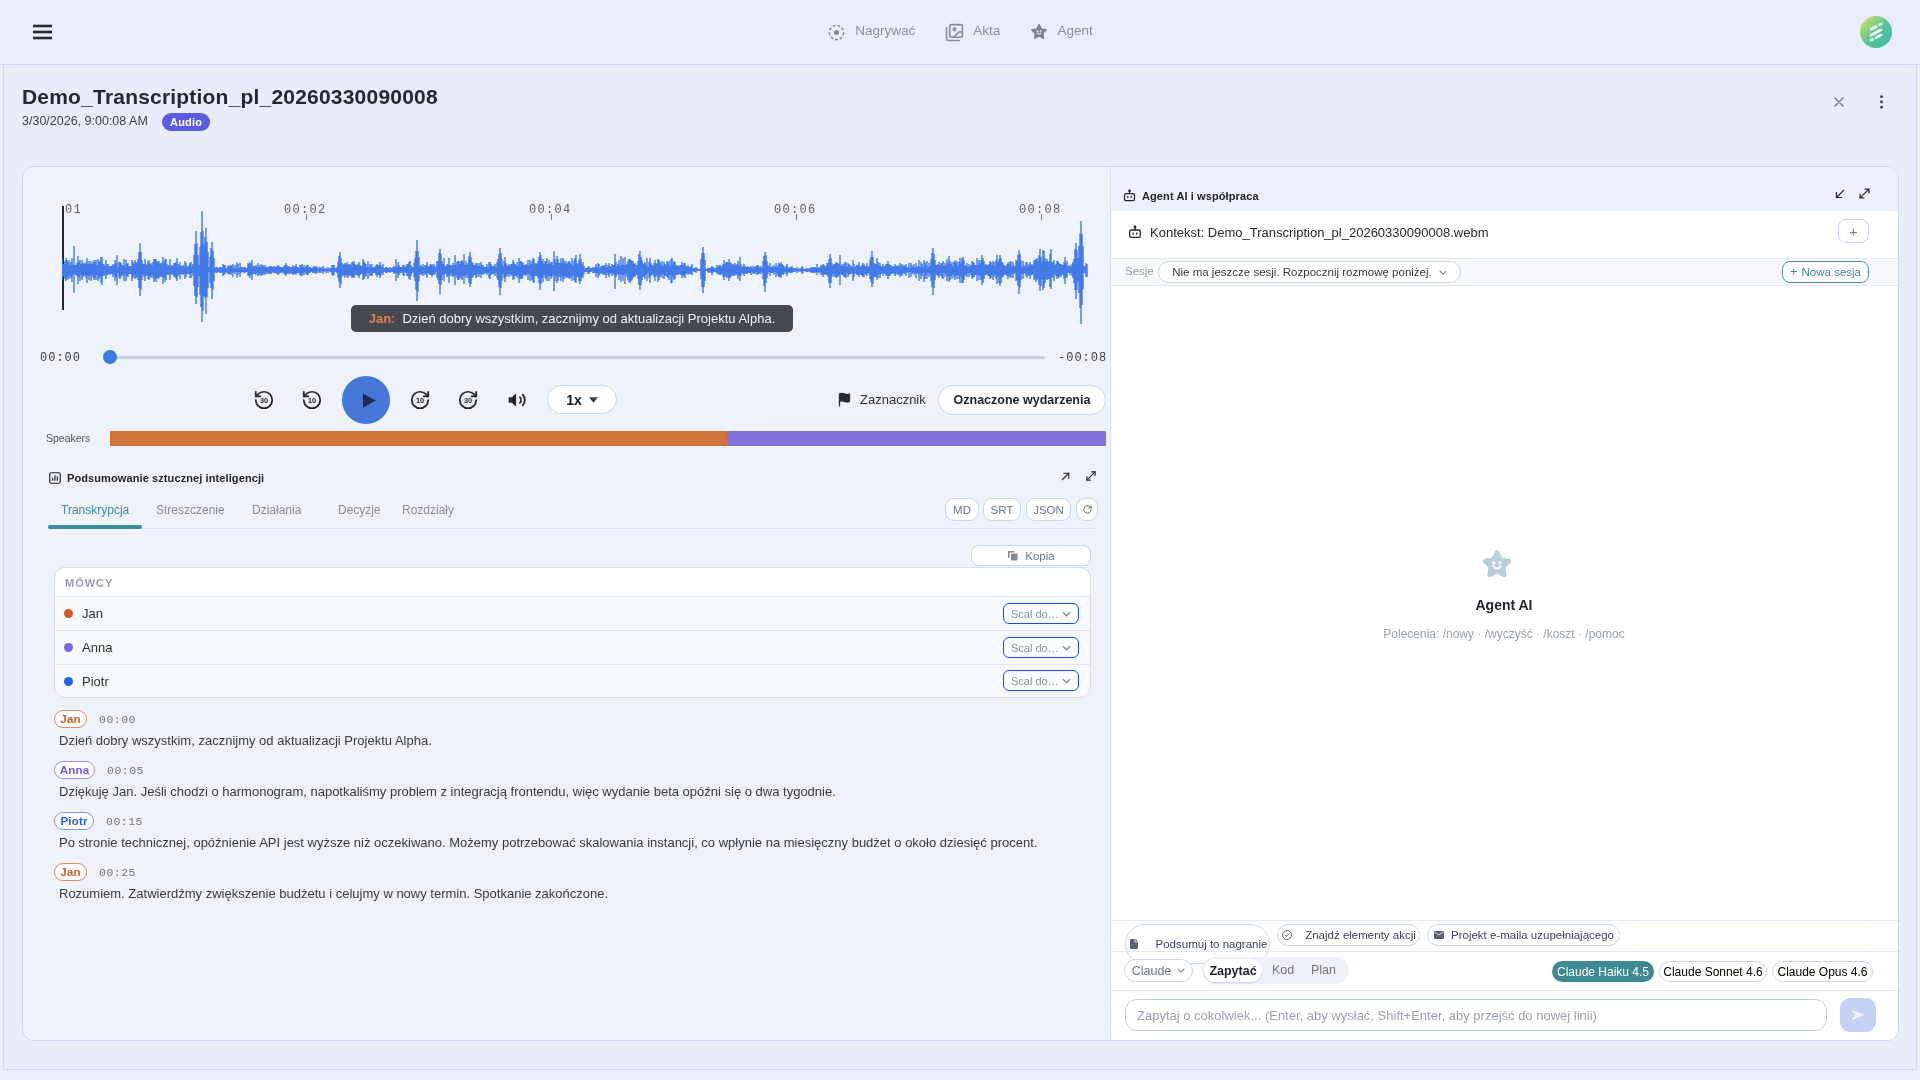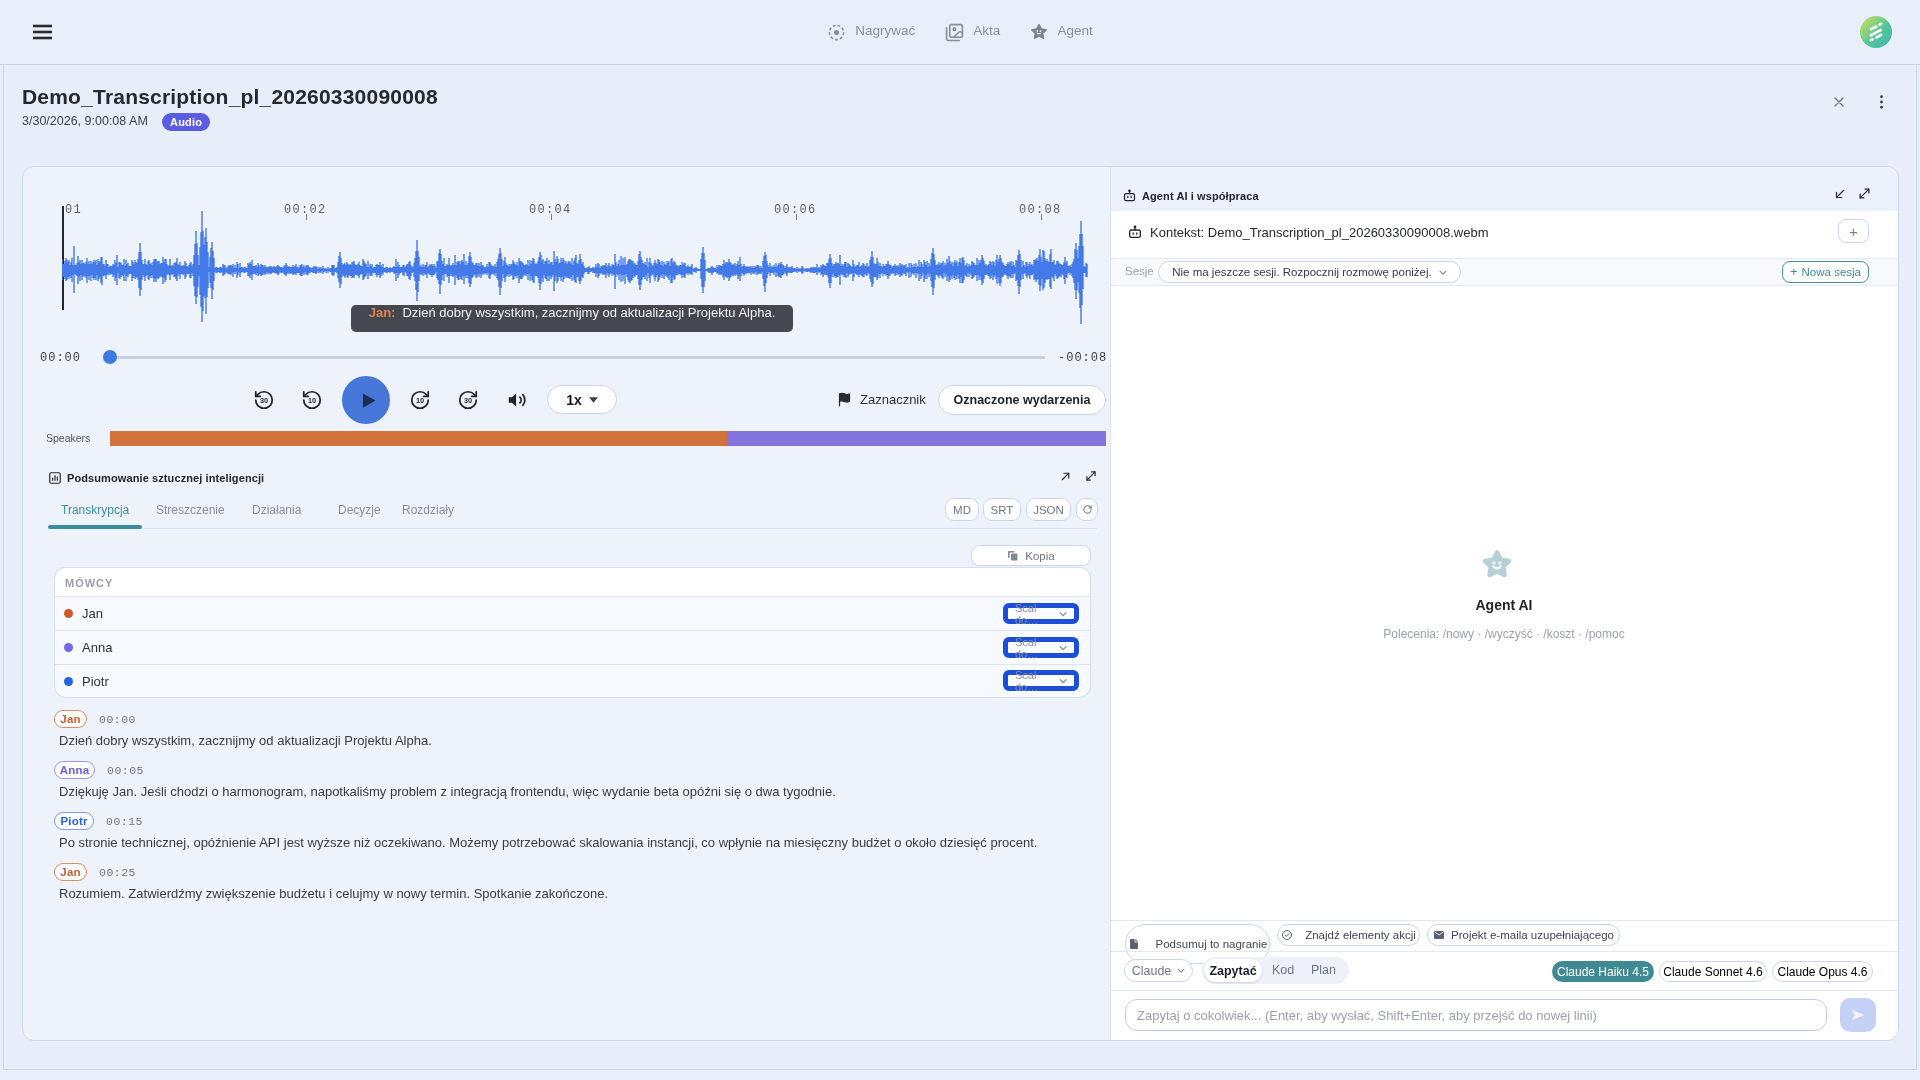--- a/index.html
+++ b/index.html
@@ -17,34 +17,34 @@
 #title{left:22px;top:85px;font-size:21px;font-weight:bold;color:#24292f;letter-spacing:.2px}
 #meta{left:22px;top:114px;font-size:12.5px;color:#3d434e;display:flex;align-items:center}
 .badge{position:absolute;left:140px;top:-1px;background:#5b5ce2;color:#fff;font-size:11px;font-weight:bold;padding:3px 8px;border-radius:9px;letter-spacing:.2px}
 #card{left:22px;top:166px;width:1877px;height:875px;background:#eef2fb;border:1px solid #ccd8f0;border-radius:12px}
 #rightbg{left:1110px;top:211px;width:788px;height:829px;background:#fff;border-bottom-right-radius:11px}
 #vdivider{left:1110px;top:167px;width:1px;height:873px;background:#d8e0f2}
 .pillbtn{background:#fff;border:1px solid #c9d5ef;border-radius:9px;color:#6f7683;display:flex;align-items:center;justify-content:center;white-space:nowrap}
 .roundbtn{background:#fff;border:1px solid #c9d5ef;border-radius:999px;display:flex;align-items:center;justify-content:center;white-space:nowrap}
 .rlabel{font-family:"Liberation Mono",monospace;font-size:12px;color:#5b6069;letter-spacing:1.3px}
 .tick{width:1px;height:6px;background:#7a7f88}
-#wtooltip{left:351px;top:305px;width:442px;height:27px;background:#45484f;border-radius:5px;color:#f2f3f5;font-size:13px;display:flex;align-items:flex-start;justify-content:center;white-space:nowrap}
+#wtooltip{left:351px;top:305px;width:442px;height:27px;background:#45484f;border-radius:5px;color:#f2f3f5;font-size:13px;display:flex;align-items:center;justify-content:center;white-space:nowrap}
 #wtooltip b{color:#e0814b;margin-right:7px;font-weight:bold}
 #seektrack{left:105px;top:356px;width:940px;height:3px;background:#c9cedb;border-radius:2px}
 #seekknob{left:103px;top:350px;width:14px;height:14px;border-radius:50%;background:#3a7be0}
 #spk-orange{left:110px;top:431px;width:617px;height:15px;background:#d3733c}
 #spk-purple{left:727px;top:431px;width:379px;height:15px;background:#8273dd}
 .tab{font-size:12px;color:#878e9a;white-space:nowrap}
 .tab.active{color:#3a8f9b}
 #tabline{left:48px;top:528px;width:1049px;height:1px;background:#d9e2f3}
 #tabunder{left:48px;top:525px;width:94px;height:3.5px;background:#3a8f9b;border-radius:2px}
 #mowcy{left:54px;top:567px;width:1037px;height:131px;background:#f6f9fd;border:1px solid #d7dfef;border-radius:12px}
 .dot{width:9px;height:9px;border-radius:50%;margin-left:10px}
 .mname{font-size:13px;color:#2c3138;margin-left:9px}
-.scal{position:absolute;background:#fbfcff;border:5px solid #1d4ed8;border-radius:6px;width:76px;height:21px;display:flex;align-items:center;justify-content:space-between;padding:2px 7px;font-size:11px;color:#8a919d}
+.scal{position:absolute;background:#fbfcff;border:1px solid #1d4ed8;border-radius:6px;width:76px;height:21px;display:flex;align-items:center;justify-content:space-between;padding:2px 7px;font-size:11px;color:#8a919d}
 .spill{position:absolute;border:1.5px solid;border-radius:10px;font-size:11.5px;font-weight:bold;display:flex;align-items:center;justify-content:center;background:#fdfdff;letter-spacing:.2px}
 .ttime{position:absolute;font-family:"Liberation Mono",monospace;font-size:11.5px;color:#6f7683;letter-spacing:.5px}
 .ttext{position:absolute;left:59px;font-size:13px;color:#363b44}
 #rphead{left:1111px;top:167px;width:787px;height:44px;background:#edf1fb;border-top-right-radius:11px}
 .secttl{font-size:11px;font-weight:bold;color:#21262c;letter-spacing:.1px}
 .gline{position:absolute;background:#e2e8f4;height:1px}
 #chatinput{left:1125px;top:999px;width:702px;height:32px;background:#fff;border:1px solid #bfcbec;border-radius:12px;display:flex;align-items:center;padding-left:11px;color:#9aa1ad;font-size:13px}
 #sendbtn{left:1840px;top:998px;width:36px;height:34px;background:#c5d0f5;border-radius:10px;display:flex;align-items:center;justify-content:center}
 </style>
 </head>

